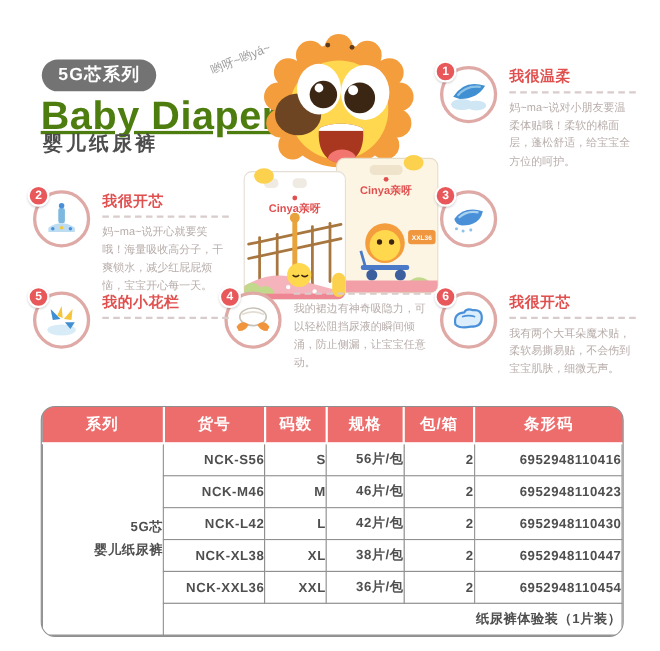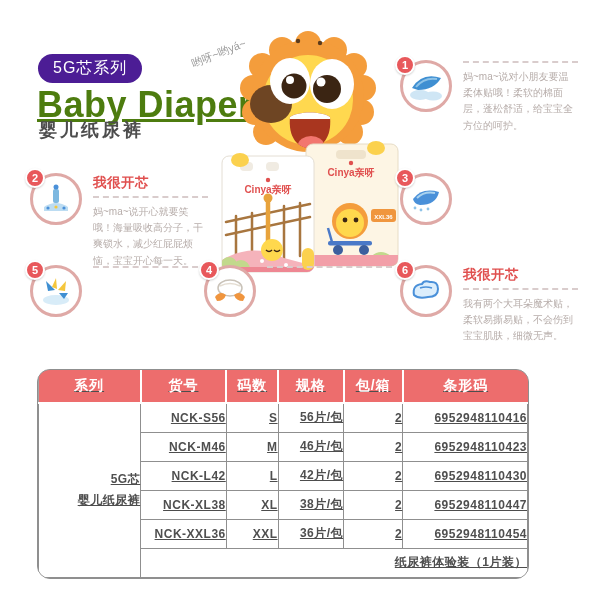--- a/index.html
+++ b/index.html
@@ -7,22 +7,22 @@
   body {
     position: relative;
     background: #ffffff;
     font-family: "Liberation Sans", "DejaVu Sans", sans-serif;
     overflow: hidden;
     color: #4d4d4d;
   }
   
   .series-badge {
     position:absolute; left:38px; top:54px;
-    background:#4c1d95; color:#fff;
-    font-size:16px; font-weight:normal; letter-spacing:1px;
+    background:#737373; color:#fff;
+    font-size:16px; font-weight:bold; letter-spacing:1px;
     padding:4px 15px; border-radius:18px;
   }
   .page-title {
     position:absolute; left:37px; top:84px;
     font-size:36px; font-weight:bold; color:#4d7c0f; letter-spacing:0.5px;text-decoration:underline;
   }
   .page-subtitle {
     position:absolute; left:39px; top:118px;
     font-size:18px; font-weight:bold; color:#4d4d4d; letter-spacing:3px;
   }
@@ -54,22 +54,22 @@
     font-size:11px; font-weight:bold;
     display:flex; align-items:center; justify-content:center;
     box-shadow:0 1px 2px rgba(0,0,0,.18);
   }
   .ft { flex:1; min-width:0; padding-top:1px; }
   .ft h3 { font-size:13.5px; font-weight:bold; color:#e0504f; letter-spacing:0.5px; margin-bottom:4px; }
   .ft .dash { border-top:2px dashed #d9cccc; margin-bottom:6px; }
   .ft p { font-size:10px; line-height:1.62; color:#b7adaa; }
   
   .spec-wrap {
-    position:absolute; left:37px; top:369px; width:492px;
-    border:1px solid #8f8f8f; border-radius:13px; overflow:hidden; background:#a3a3a3;text-decoration:underline;
+    position:absolute; left:37px; top:369px; width:530px;
+    border:1px solid #8f8f8f; border-radius:13px; overflow:hidden; background:#a3a3a3;
   }
   .spec-wrap table { width:100%; border-collapse:collapse; }
   .spec-wrap th {
     background:#ed6d6d; color:#fff; font-size:14px; font-weight:bold;
     height:33px; border:2px solid #fff; border-top:none; letter-spacing:1px;
   }
   .spec-wrap th:first-child { border-left:none; }
   .spec-wrap th:last-child  { border-right:none; }
   .spec-wrap td {
     border:1px solid #8f8f8f; background:#fff; text-align:right;
@@ -193,20 +193,21 @@
     <span class="icon-circle">
       <svg width="36" height="36" viewBox="0 0 36 36">
         <ellipse cx="12" cy="27" rx="10" ry="5" fill="#cfe6f5"></ellipse>
           <ellipse cx="25" cy="28" rx="9" ry="4.5" fill="#cfe6f5"></ellipse>
         <path d="M 4 20 Q 14 4 33 10 Q 26 22 10 22 Z" fill="#3f8fd2"></path>
         <path d="M 8 19 Q 16 9 29 11" stroke="#8ec3e8" stroke-width="2" fill="none"></path>
       </svg>
     </span>
   </div>
   <div class="ft">
+    <h3>我很温柔</h3>
     <div class="dash"></div>
     <p>妈~ma~说对小朋友要温柔体贴哦！柔软的棉面层，蓬松舒适，给宝宝全方位的呵护。</p>
   </div>
 </div>
 
 <div class="feature" id="f2">
   <div class="icon-wrap">
     <span class="num-badge">2</span>
     <span class="icon-circle">
       <svg width="36" height="36" viewBox="0 0 36 36">
@@ -248,37 +249,39 @@
       <svg width="36" height="36" viewBox="0 0 36 36">
         <ellipse cx="18" cy="15" rx="12" ry="8" fill="#ffffff" stroke="#c9c2b8" stroke-width="1.5"></ellipse>
         <path d="M 8 13 Q 18 8 28 13" stroke="#e4ddd2" stroke-width="1.5" fill="none"></path>
         <path d="M 3 24 Q 8 17 14 22 Q 12 28 5 28 Z" fill="#f0953e"></path>
         <path d="M 33 24 Q 28 17 22 22 Q 24 28 31 28 Z" fill="#f0953e"></path>
       </svg>
     </span>
   </div>
   <div class="ft">
     <div class="dash"></div>
+    <p>我的裙边有神奇吸隐力，可以轻松阻挡尿液的瞬间倾涌，防止侧漏，让宝宝任意动。</p>
   </div>
 </div>
 
 <div class="feature" id="f5">
   <div class="icon-wrap">
     <span class="num-badge">5</span>
     <span class="icon-circle">
       <svg width="36" height="36" viewBox="0 0 36 36">
         <ellipse cx="18" cy="27" rx="13" ry="5" fill="#d8ecf8"></ellipse>
         <path d="M 8 8 L 17 17 L 10 18 Z" fill="#3f8fd2"></path>
         <path d="M 28 8 L 20 17 L 27 18 Z" fill="#f5c63c"></path>
         <path d="M 18 5 L 19 16 L 14 14 Z" fill="#f5c63c"></path>
         <path d="M 30 20 L 21 20 L 26 26 Z" fill="#3f8fd2"></path>
       </svg>
     </span>
   </div>
   <div class="ft">
+    <h3>我的小花栏</h3>
     <div class="dash"></div>
   </div>
 </div>
 
 <div class="feature" id="f6">
   <div class="icon-wrap">
     <span class="num-badge">6</span>
     <span class="icon-circle">
       <svg width="36" height="36" viewBox="0 0 36 36">
         <path d="M 6 22 Q 4 12 14 11 Q 16 7 22 9 Q 30 8 30 16 Q 30 24 20 24 Q 10 26 6 22 Z" fill="#dceefc" stroke="#4a90d9" stroke-width="2" stroke-linejoin="round"></path>

